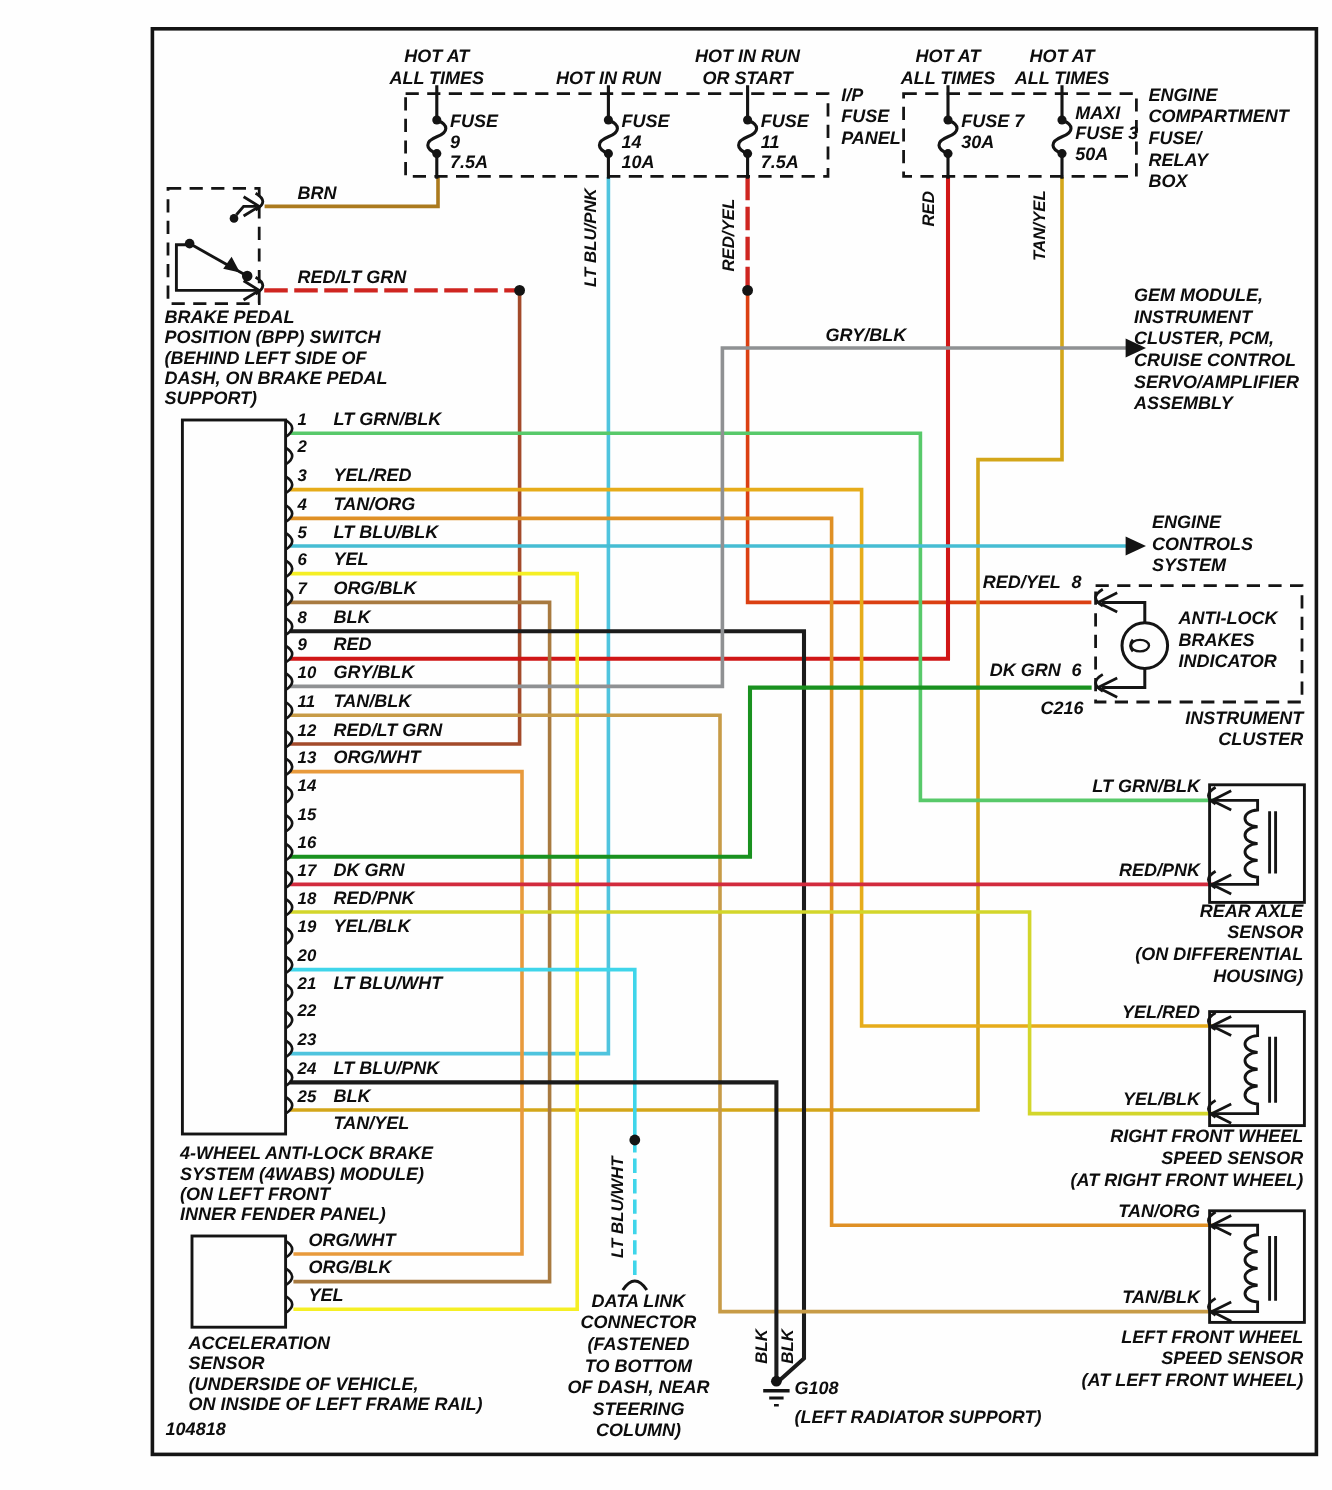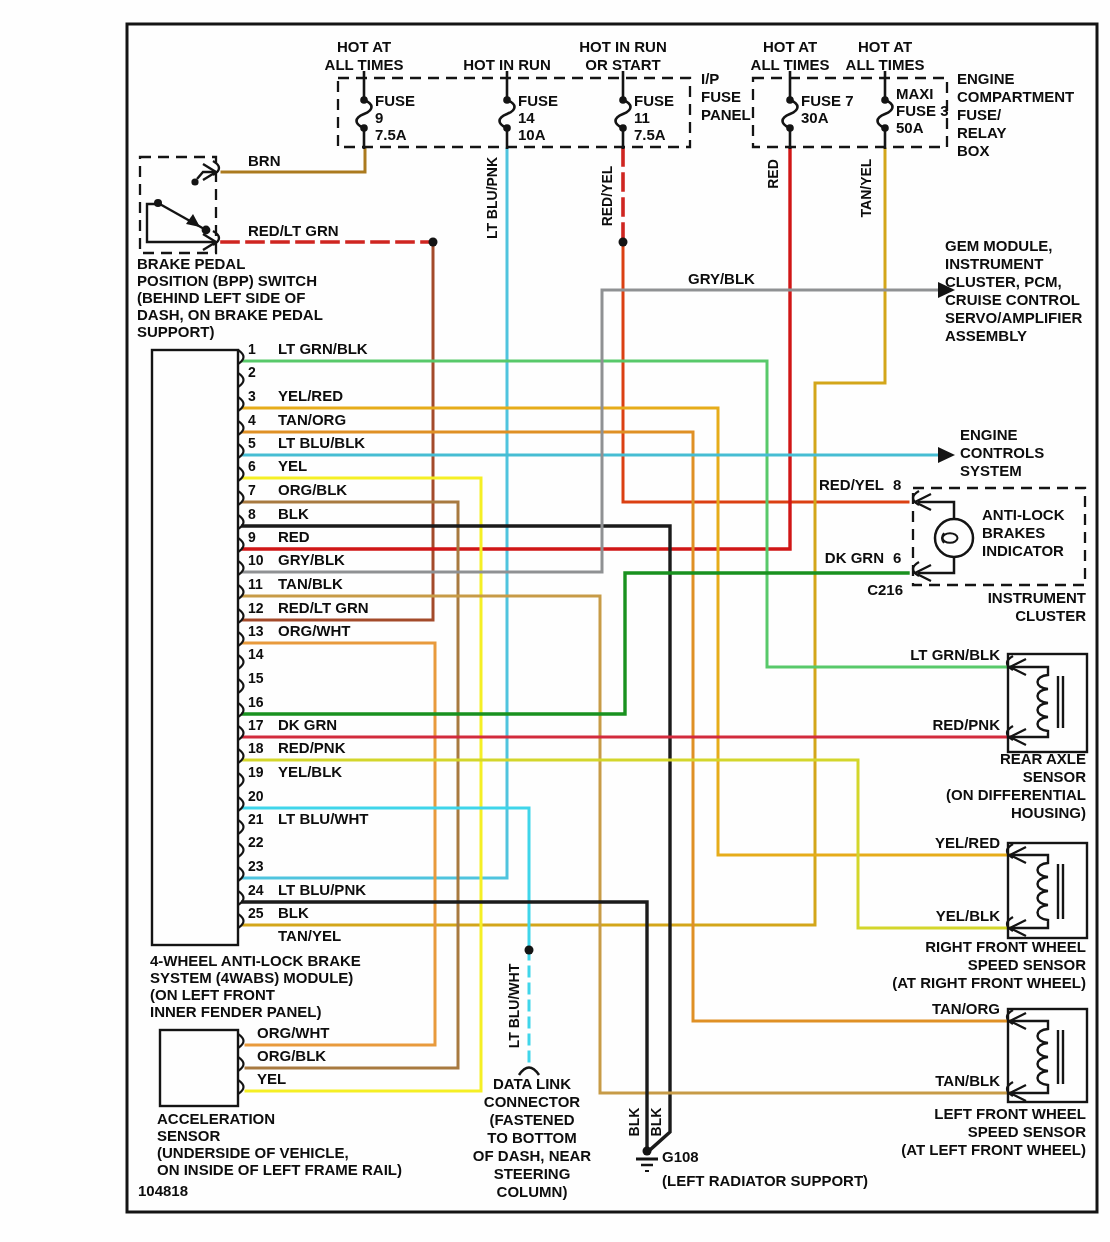--- a/index.html
+++ b/index.html
@@ -1,16 +1,16 @@
 <!DOCTYPE html>
 <html><head>
 <meta charset="utf-8">
 <style>
   html,body{margin:0;padding:0;background:#ffffff;}
-  .page{width:1110px;height:1242px;position:relative;background:#fefefe;}
+  .page{width:1110px;height:1242px;position:relative;background:#fefefe;font-style:italic;}
   svg{display:block;}
   text{font-family:"Liberation Sans","DejaVu Sans",sans-serif;font-weight:bold;fill:#0d0d0d;}
   .t15{font-size:15px;}
   .t14{font-size:14px;}
   .blackline{stroke:#141414;fill:none;}
 </style>
 </head>
 <body>
 
 <div class="page">

